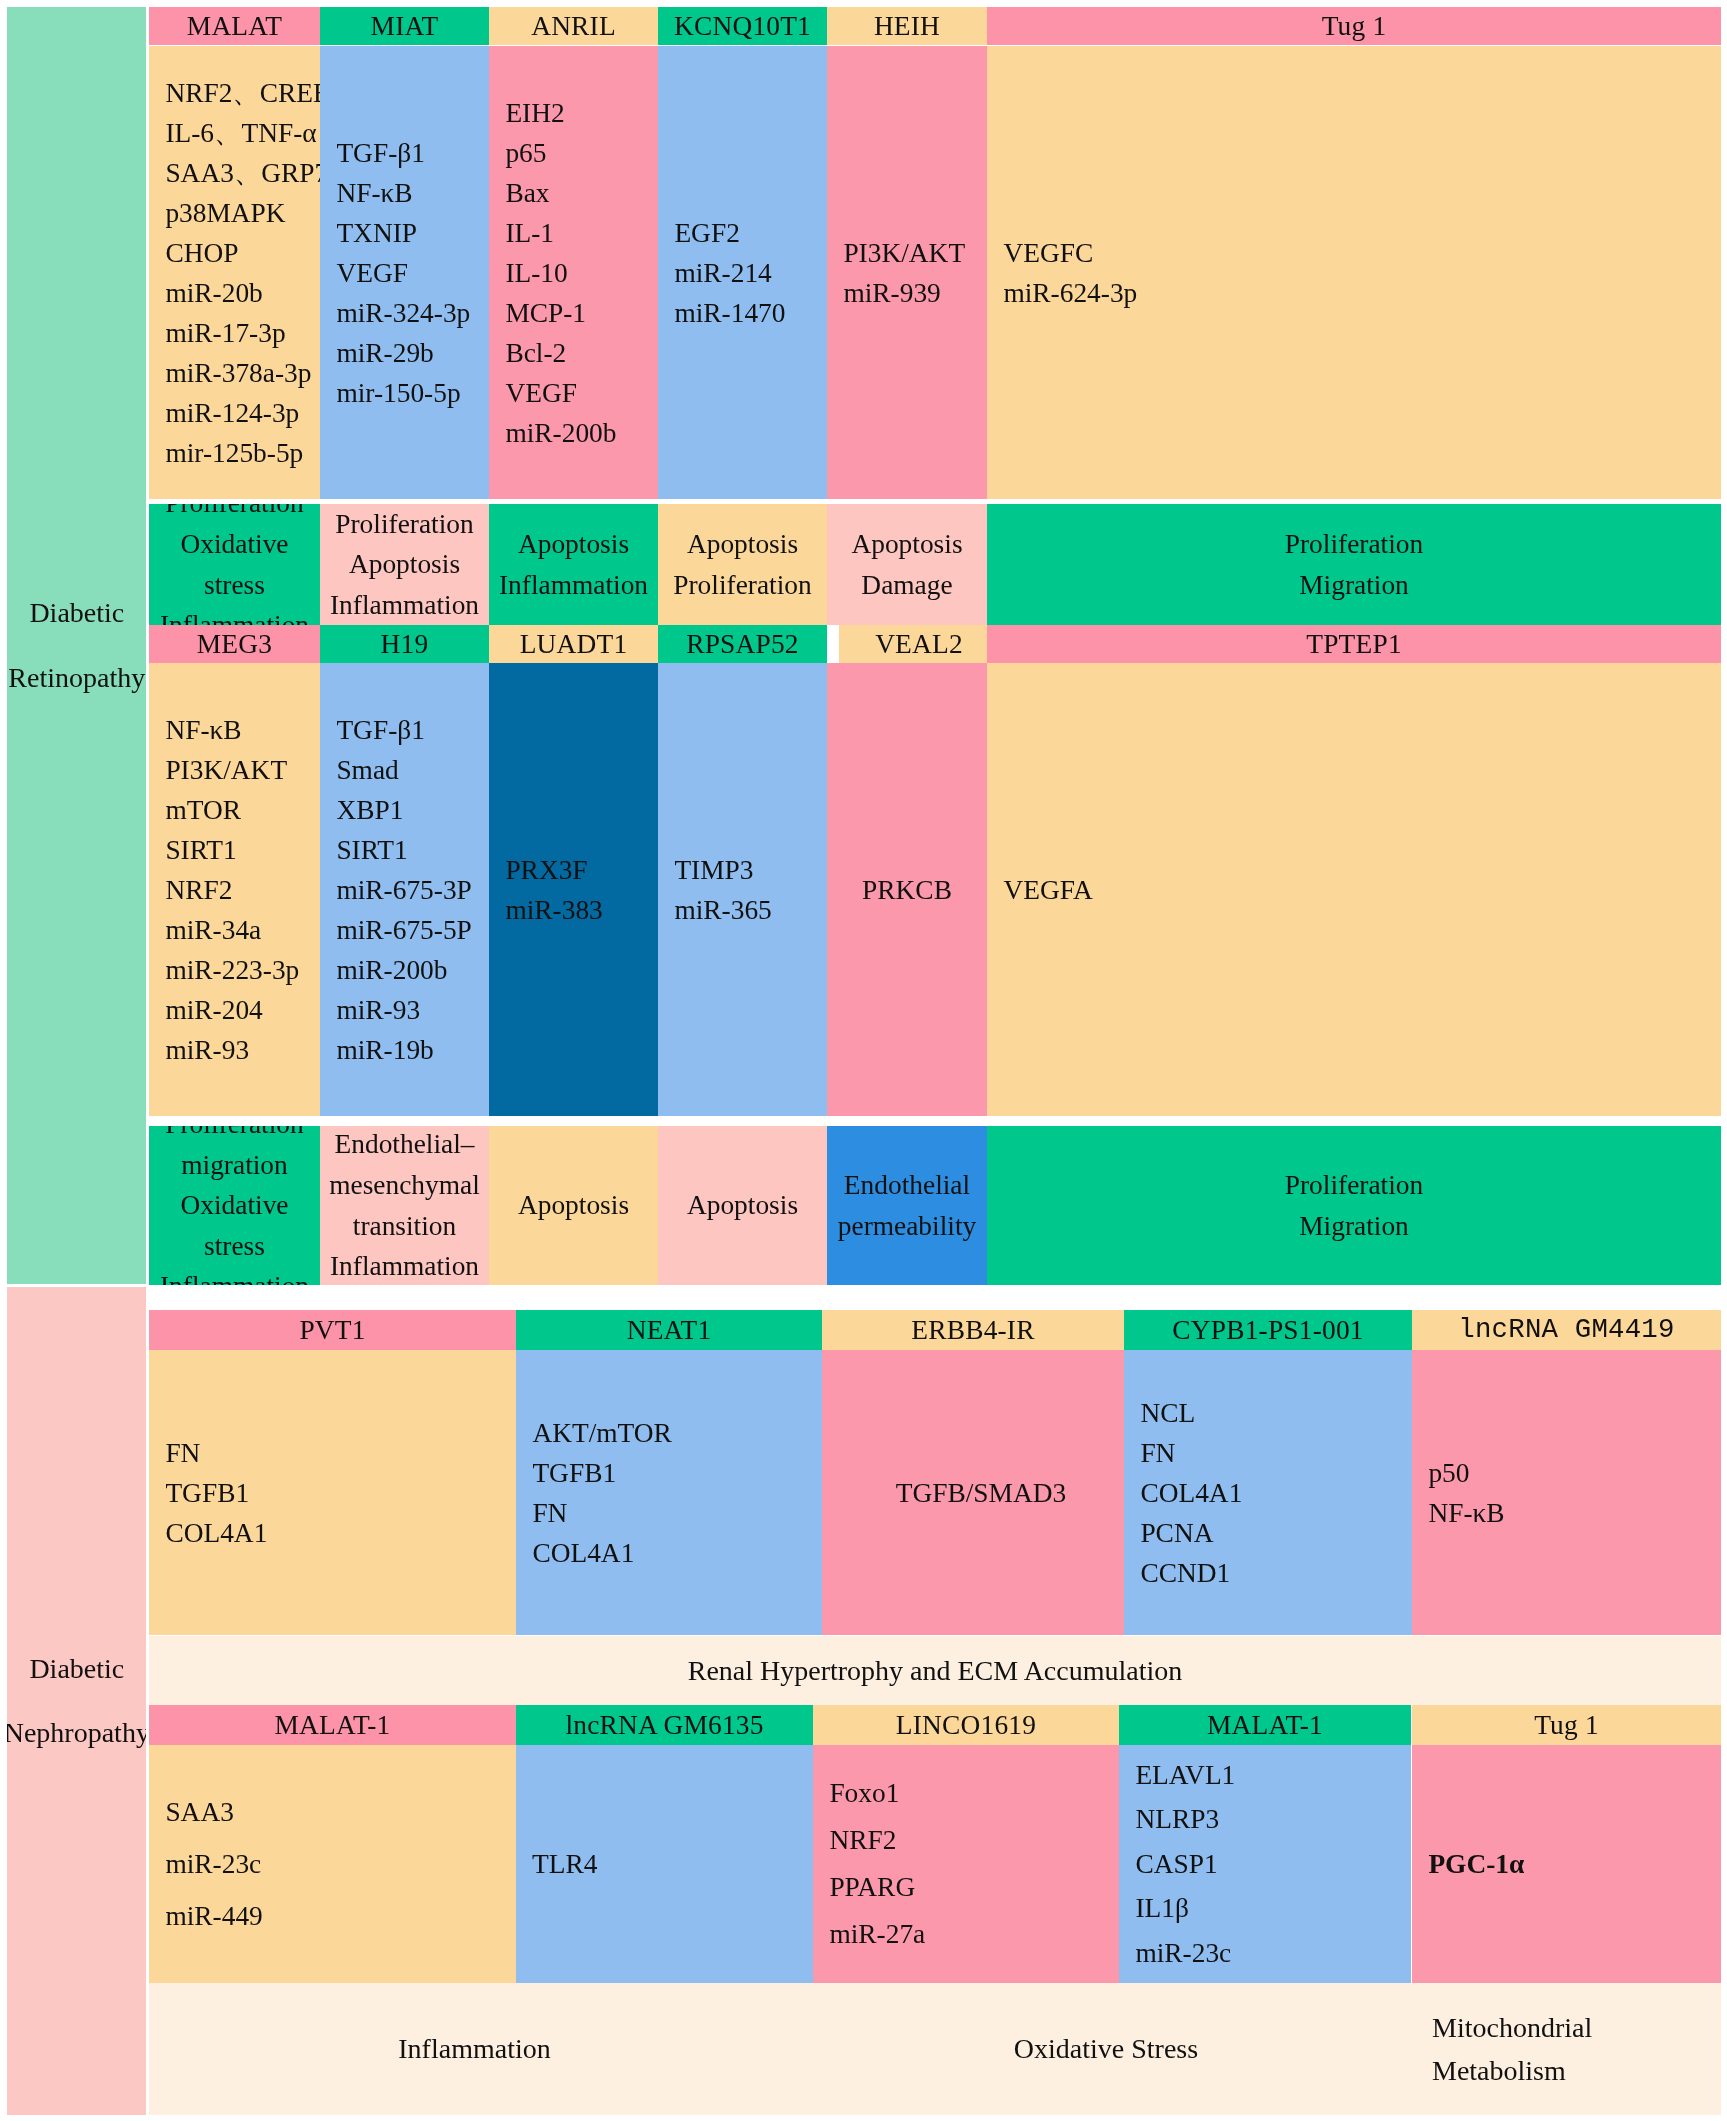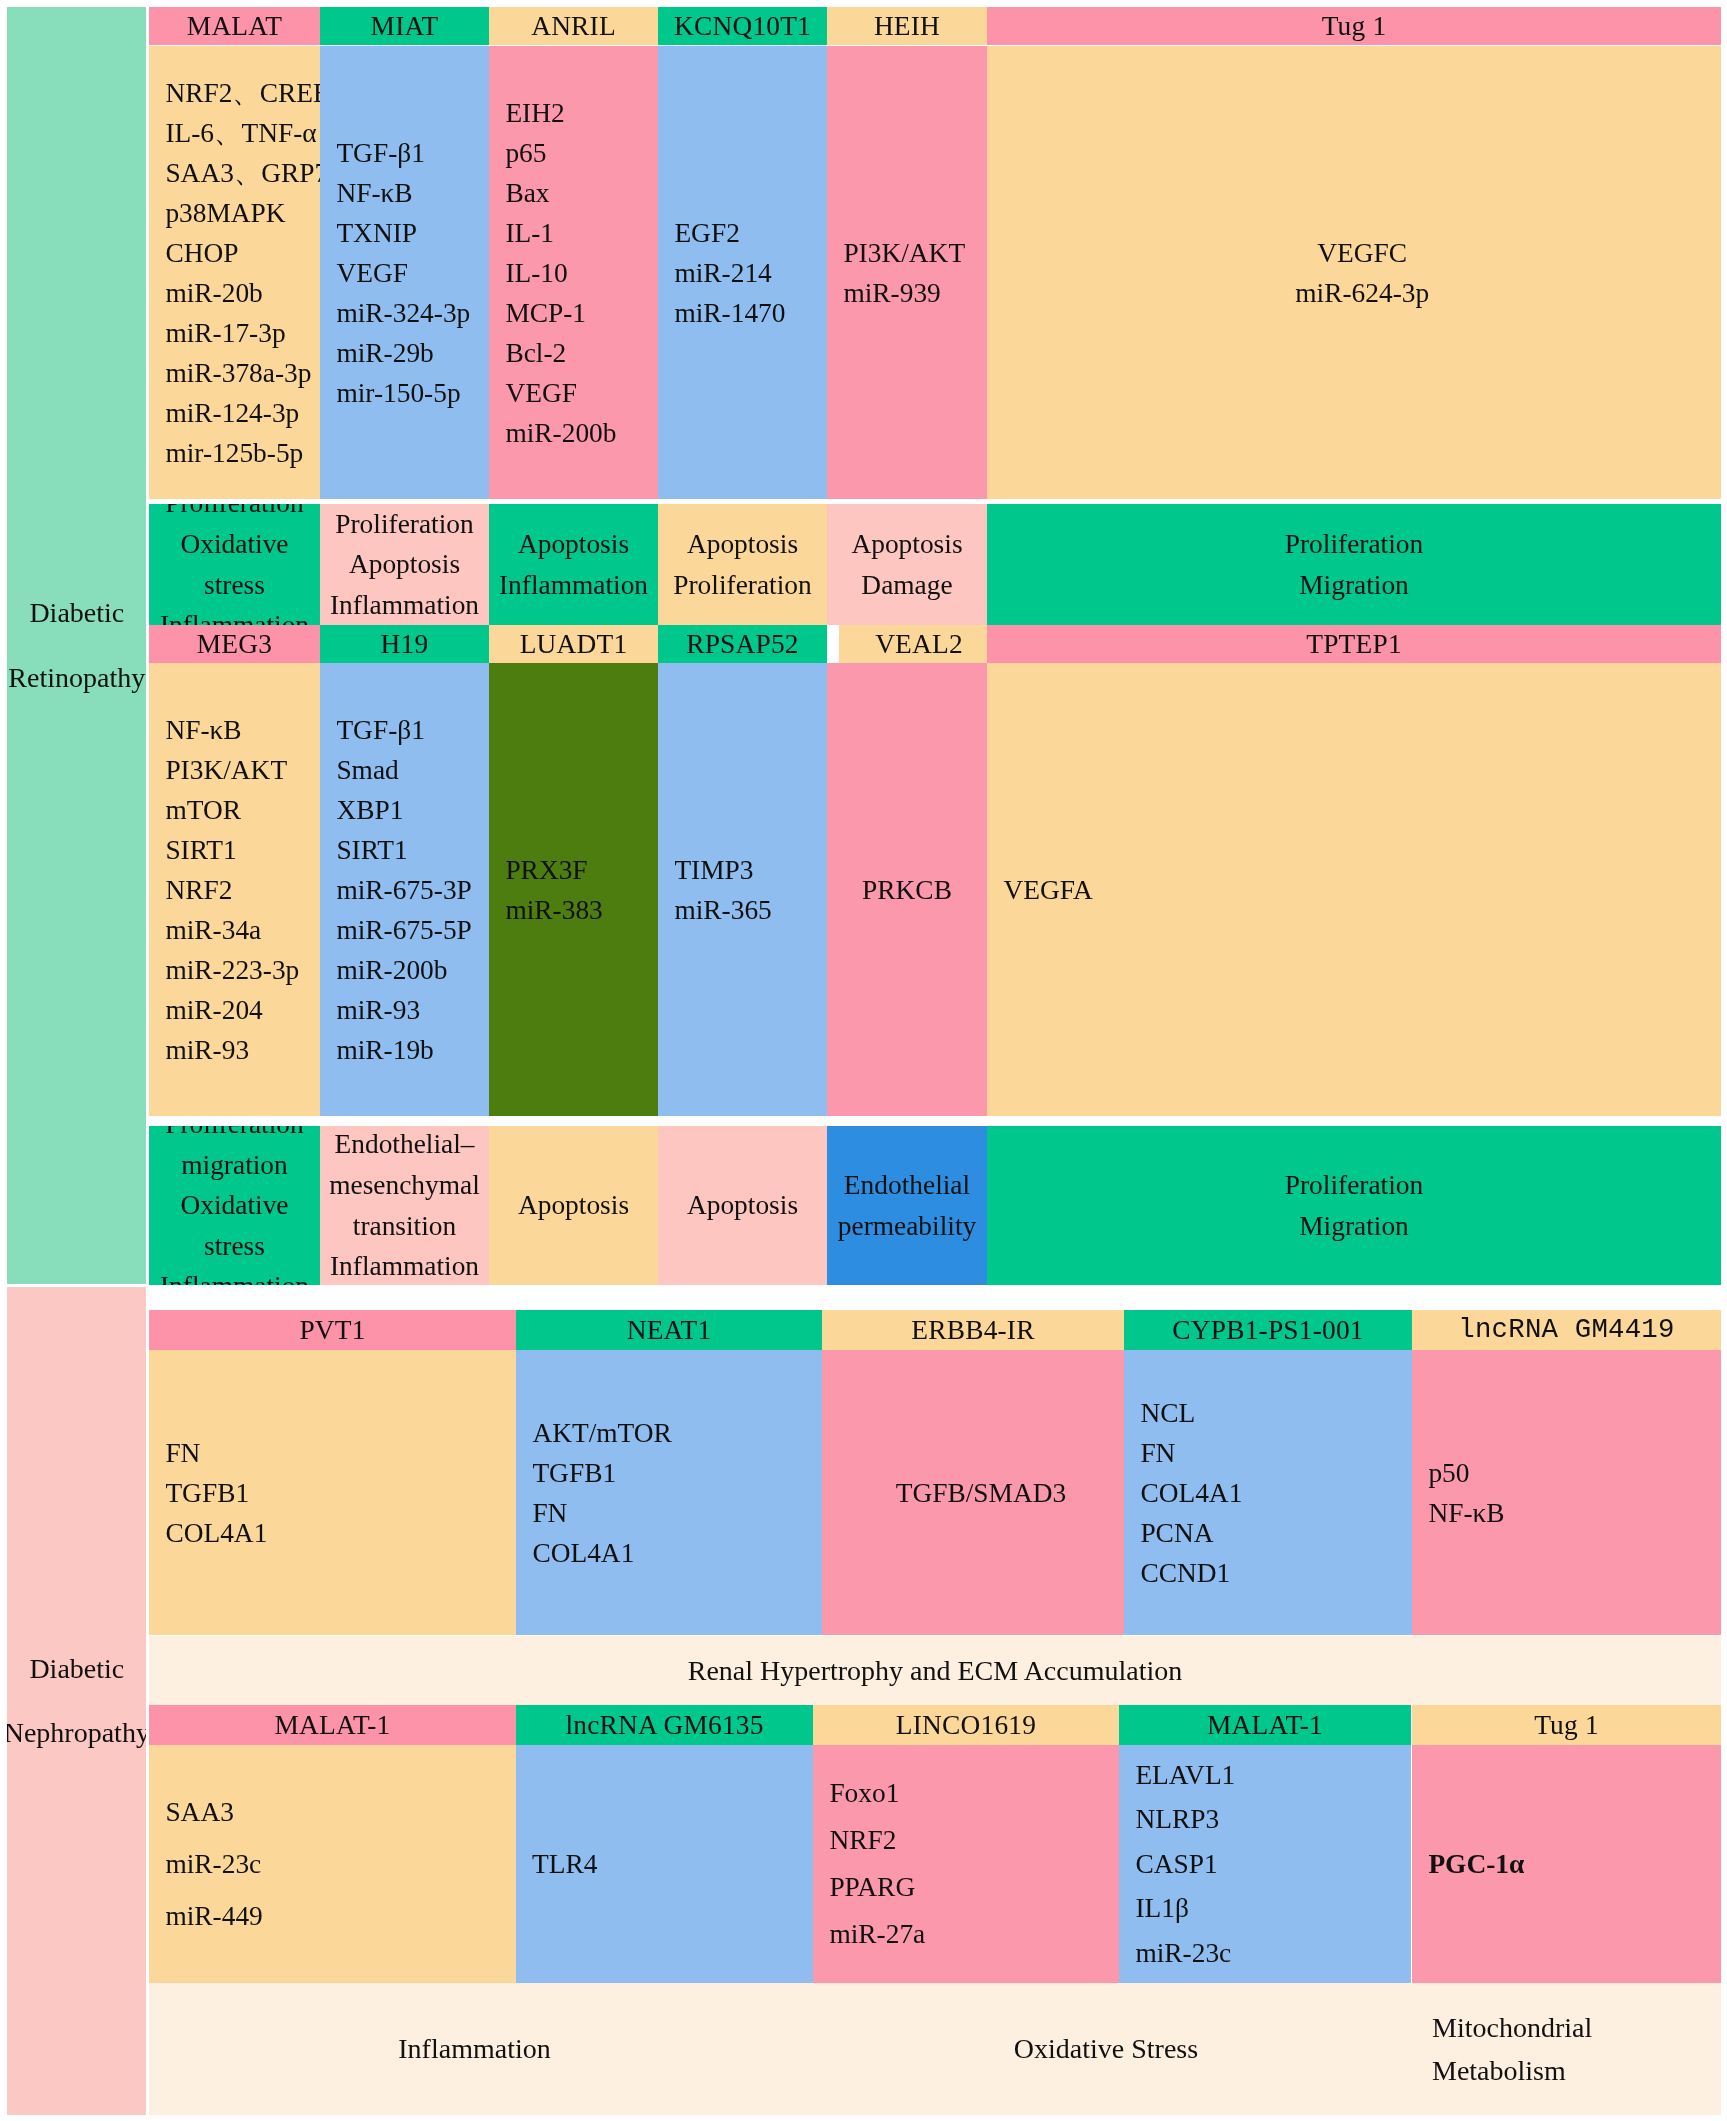--- a/index.html
+++ b/index.html
@@ -137,21 +137,21 @@
     <span>EGF2</span>
     <span>miR-214</span>
     <span>miR-1470</span>
   </div>
 
   <div class="cell list" style="left:827px;top:46px;width:160px;height:453px;background:#fb98ab;">
     <span>PI3K/AKT</span>
     <span>miR-939</span>
   </div>
 
-  <div class="cell list" style="left:987px;top:46px;width:734px;height:453px;background:#fcd79a;align-items:center;">
+  <div class="cell list" style="left:987px;top:46px;width:734px;height:453px;background:#fcd79a;">
     <span>VEGFC</span>
     <span>miR-624-3p</span>
   </div>
 
   <div class="cell fn" style="left:149px;top:504px;width:171px;height:121px;background:#00c78c;">
     <span>Proliferation</span>
     <span>Oxidative stress</span>
     <span>Inflammation</span>
   </div>
   <div class="cell fn" style="left:320px;top:504px;width:169px;height:121px;background:#fdc6c0;">
@@ -210,21 +210,21 @@
     <span>TGF-β1</span>
     <span>Smad</span>
     <span>XBP1</span>
     <span>SIRT1</span>
     <span>miR-675-3P</span>
     <span>miR-675-5P</span>
     <span>miR-200b</span>
     <span>miR-93</span>
     <span>miR-19b</span>
   </div>
-  <div class="cell list" style="left:489px;top:663px;width:173px;height:453px;background:#4d7c0f;">
+  <div class="cell list" style="left:489px;top:663px;width:173px;height:453px;background:#0369a1;">
     <span>PRX3F</span>
     <span>miR-383</span>
   </div>
   <div class="cell list" style="left:658px;top:663px;width:169px;height:453px;background:#8fbdef;">
     <span>TIMP3</span>
     <span>miR-365</span>
   </div>
   <div class="cell list" style="left:827px;top:663px;width:160px;height:453px;background:#fb98ab;justify-content:center;align-items:center;padding-left:0;">
     <span>PRKCB</span>
   </div>

